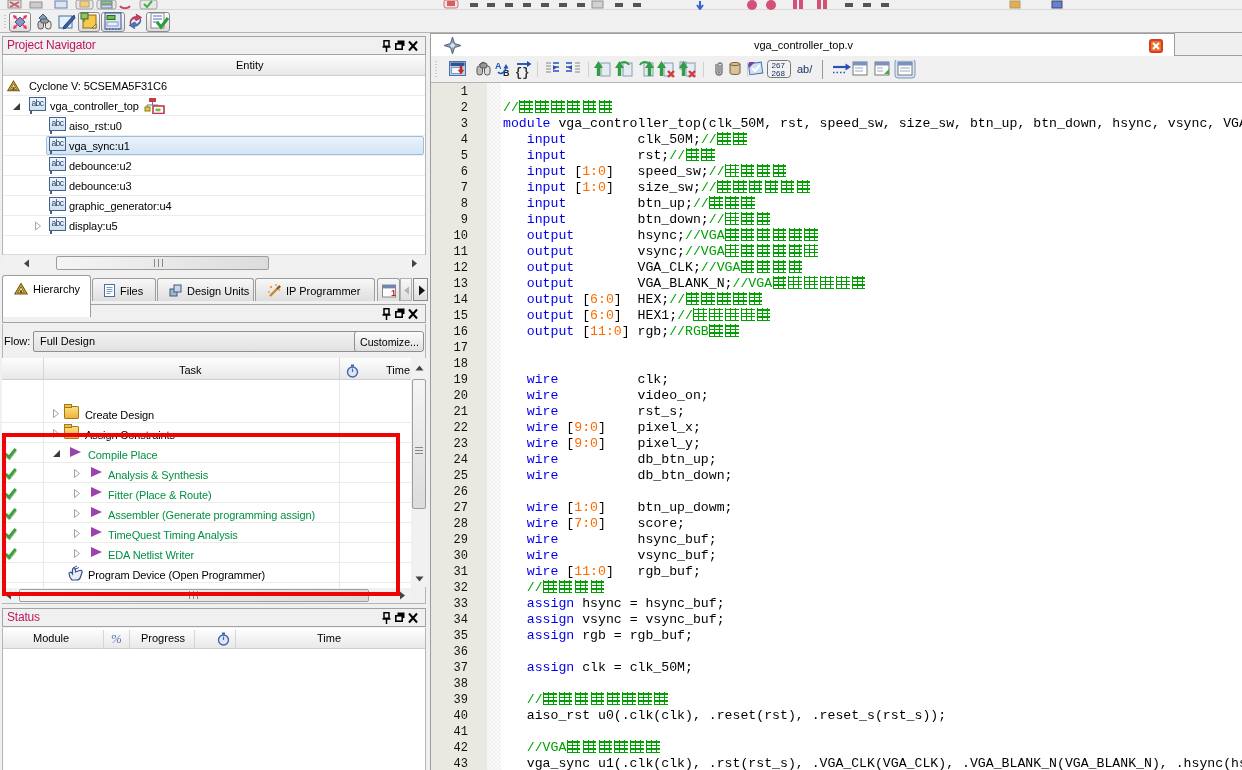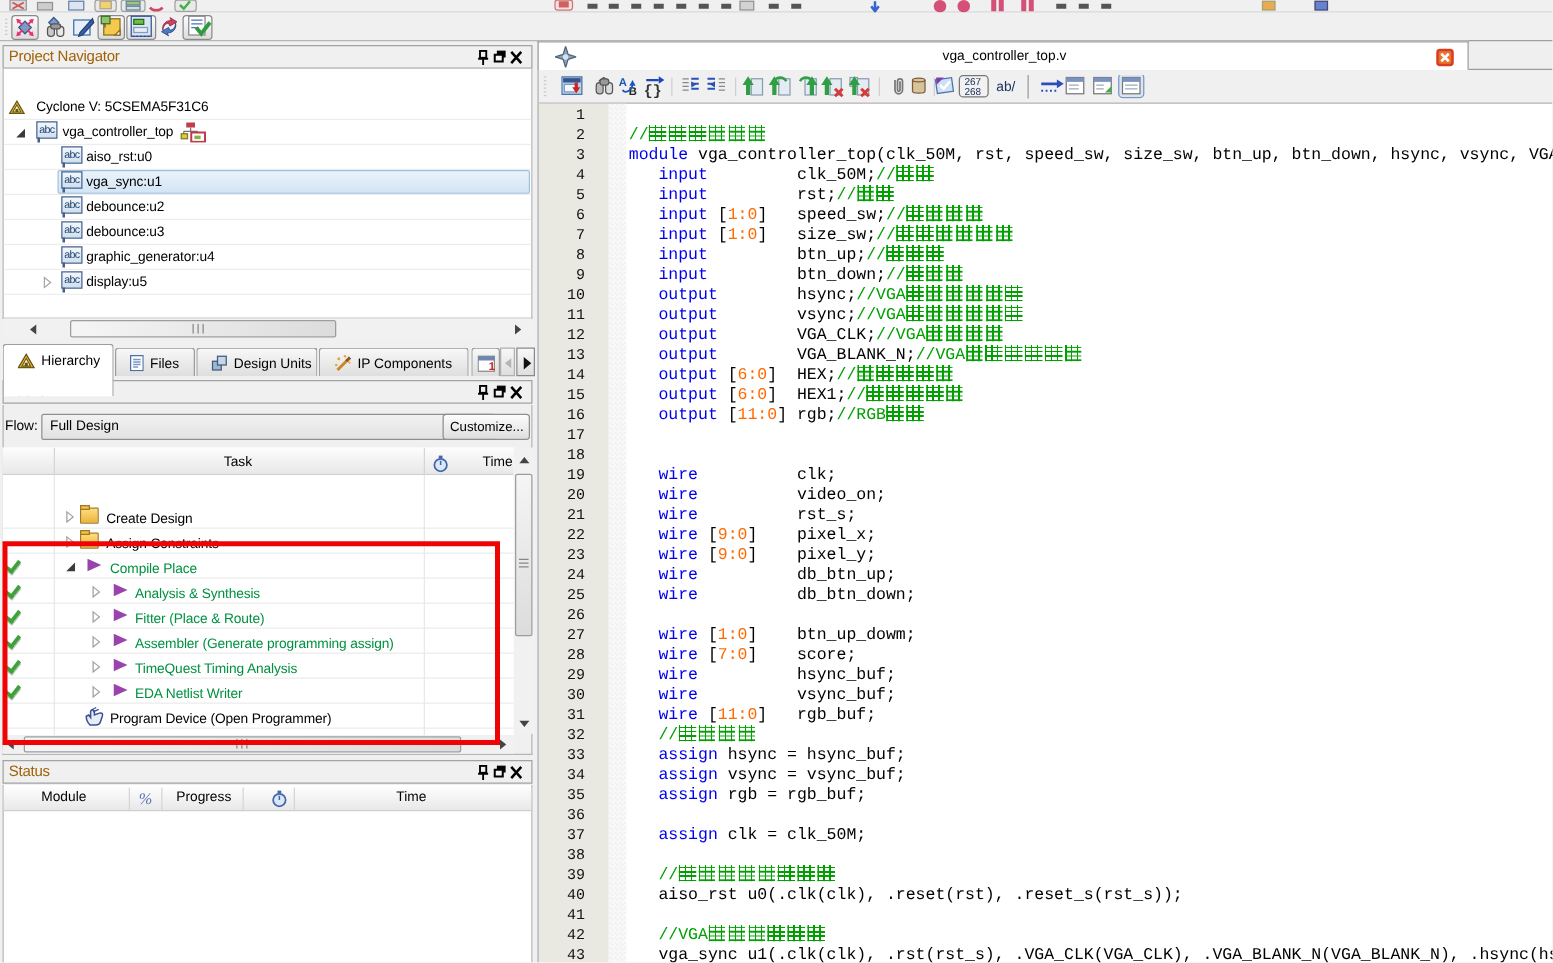--- a/index.html
+++ b/index.html
@@ -5,21 +5,21 @@
 html,body{width:1242px;height:770px;overflow:hidden;background:#f0f0f0;
  font-family:"Liberation Sans",sans-serif;}
 #root{position:absolute;left:0;top:0;width:1242px;height:770px;overflow:hidden}
 .abs{position:absolute}
 .t11{font-size:11px;color:#000}
 
 #tb1{position:absolute;left:0;top:0;width:1242px;height:10px;background:#f0f0f0;border-bottom:1px solid #d9d9d9}
 #tb2{position:absolute;left:0;top:11px;width:1242px;height:22px;background:#f0f0f0;border-bottom:1px solid #b5b5b5}
 .tbtn{position:absolute;top:1px;width:22px;height:20px;border:1px solid #8a8a8a;border-radius:3px;background:linear-gradient(#fdfdfd,#dcdcdc)}
 
-.phead{position:absolute;background:#f0f0f0;border:1px solid #a3a3a3;font-size:12px;color:#a16207}
+.phead{position:absolute;background:#f0f0f0;border:1px solid #a3a3a3;font-size:12px;color:#be185d}
 .phead .cap{position:absolute;left:4px;top:1px;letter-spacing:-0.2px}
 .white{background:#fff}
 .colhead{background:linear-gradient(#fdfdfd,#e8e8e8);border-bottom:1px solid #cfcfcf}
 .row{position:absolute;left:0;width:100%;height:20px;border-bottom:1px solid #ededed;font-size:11px;color:#000}
 .rowlbl{position:absolute;top:4px;white-space:nowrap;letter-spacing:-0.1px}
 
 .sbtrack{background:#f1f1f1}
 .sbthumb{background:linear-gradient(#f5f5f5,#dcdcdc);border:1px solid #9d9d9d;border-radius:2px}
 .sbthumbh{background:linear-gradient(90deg,#f5f5f5,#dcdcdc);border:1px solid #9d9d9d;border-radius:2px}
 
@@ -166,20 +166,23 @@
    <g stroke="#000" fill="none">
           <rect x="2" y="0.75" width="5" height="5.5" stroke-width="1.5"></rect>
           <path d="M0.5 7h8M4.5 7v5" stroke-width="1.5"></path>
    <rect x="16" y="1" width="6" height="4.5" fill="#000"></rect>
           <rect x="13.8" y="3.8" width="6.4" height="5.4" fill="#f4f4f4" stroke-width="1.6"></rect>
    <path d="M27 1.5l8 9M35 1.5l-8 9" stroke-width="2"></path>
         </g>
       </svg>
 </div>
 <div class="abs white" style="left:2px;top:55px;width:424px;height:200px;border:1px solid #b5b5b5;border-top:none">
+  <div class="colhead" style="position:absolute;left:0;top:0;width:422px;height:21px;font-size:11px">
+        <span style="position:absolute;left:233px;top:4px">Entity</span>
+      </div>
   <div class="row" style="top:21px">
         <svg class="abs" style="left:4px;top:3px" width="13" height="14" viewBox="0 0 18 16">
           <polygon points="9,1 17,14.5 1,14.5" fill="#f6c73c" stroke="#6b5512" stroke-width="1.4"></polygon>
           <polygon points="9,5 13.5,13 4.5,13" fill="#fdf3cf" stroke="#6b5512" stroke-width="1.2"></polygon>
           <rect x="7.4" y="9.5" width="3.2" height="3.5" fill="#6b5512"></rect>
         </svg>
     <span class="rowlbl" style="left:26px">Cyclone V: 5CSEMA5F31C6</span>
       </div>
   <div class="row" style="top:41px">
         <svg class="abs" style="left:9px;top:6px" width="9" height="9">
@@ -262,21 +265,21 @@
     </div>
 <div class="tab" style="left:255px;width:120px">
       <svg class="abs" style="left:11px;top:4px" width="15" height="15">
         <path d="M3 13L13 3" stroke="#c8882a" stroke-width="2.4"></path>
         <path d="M10 6l3-3" stroke="#8a5a2a" stroke-width="2.4"></path>
         <circle cx="4" cy="4" r="1.2" fill="#e8a33d"></circle>
         <circle cx="9" cy="2" r="1" fill="#e8a33d"></circle>
         <circle cx="2" cy="9" r="1" fill="#e8a33d"></circle>
         <circle cx="12.5" cy="7" r="0.9" fill="#e8a33d"></circle>
       </svg>
-      <span class="abs" style="left:30px;top:6px">IP Components</span>
+      <span class="abs" style="left:30px;top:6px">IP Programmer</span>
     </div>
 <div class="tab" style="left:377px;width:23px">
       <svg class="abs" style="left:4px;top:4px" width="14" height="15">
         <rect x="0.5" y="2" width="13" height="12" fill="#fff" stroke="#888"></rect>
         <rect x="0.5" y="2" width="13" height="3.4" fill="#6f87b0"></rect>
         <text x="9" y="13" font-size="9" font-weight="bold" fill="#cc2222" font-family="Liberation Sans">1</text>
       </svg>
     </div>
 <div class="abs" style="left:400px;top:278px;width:12px;height:23px;background:linear-gradient(#f8f8f8,#dedede);border:1px solid #b0b0b0">
       <svg class="abs" style="left:2px;top:7px" width="8" height="9">

